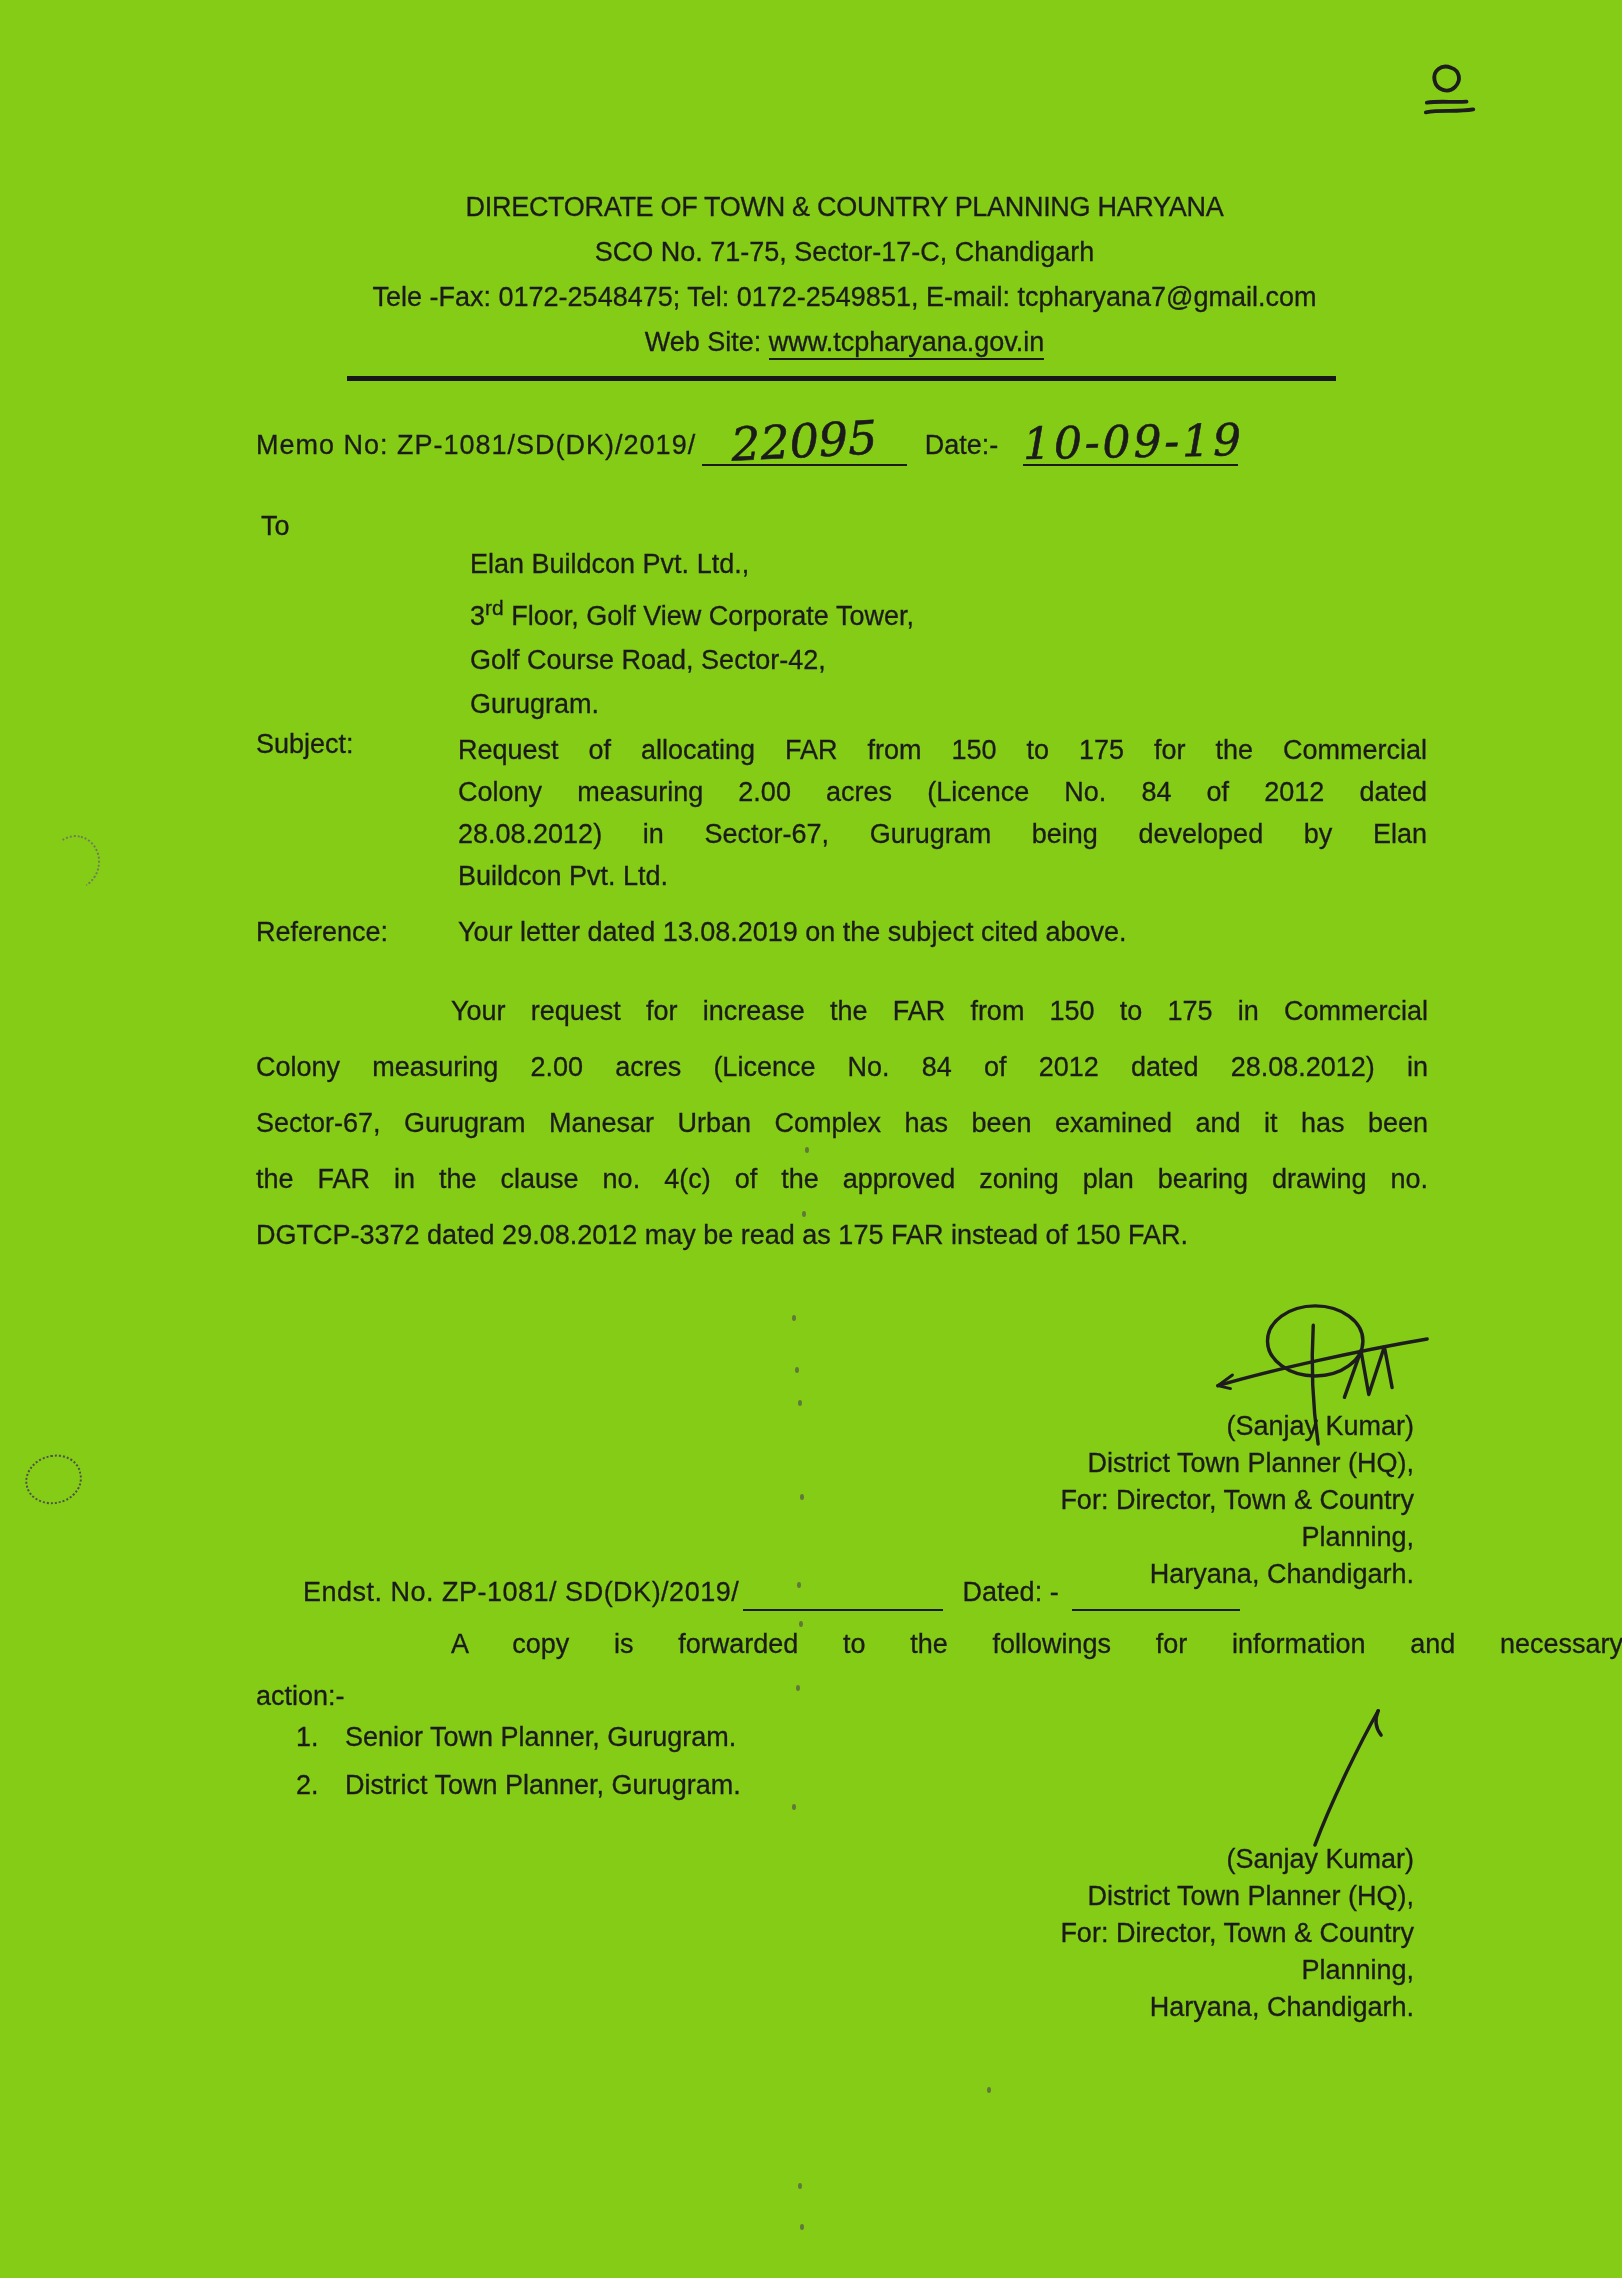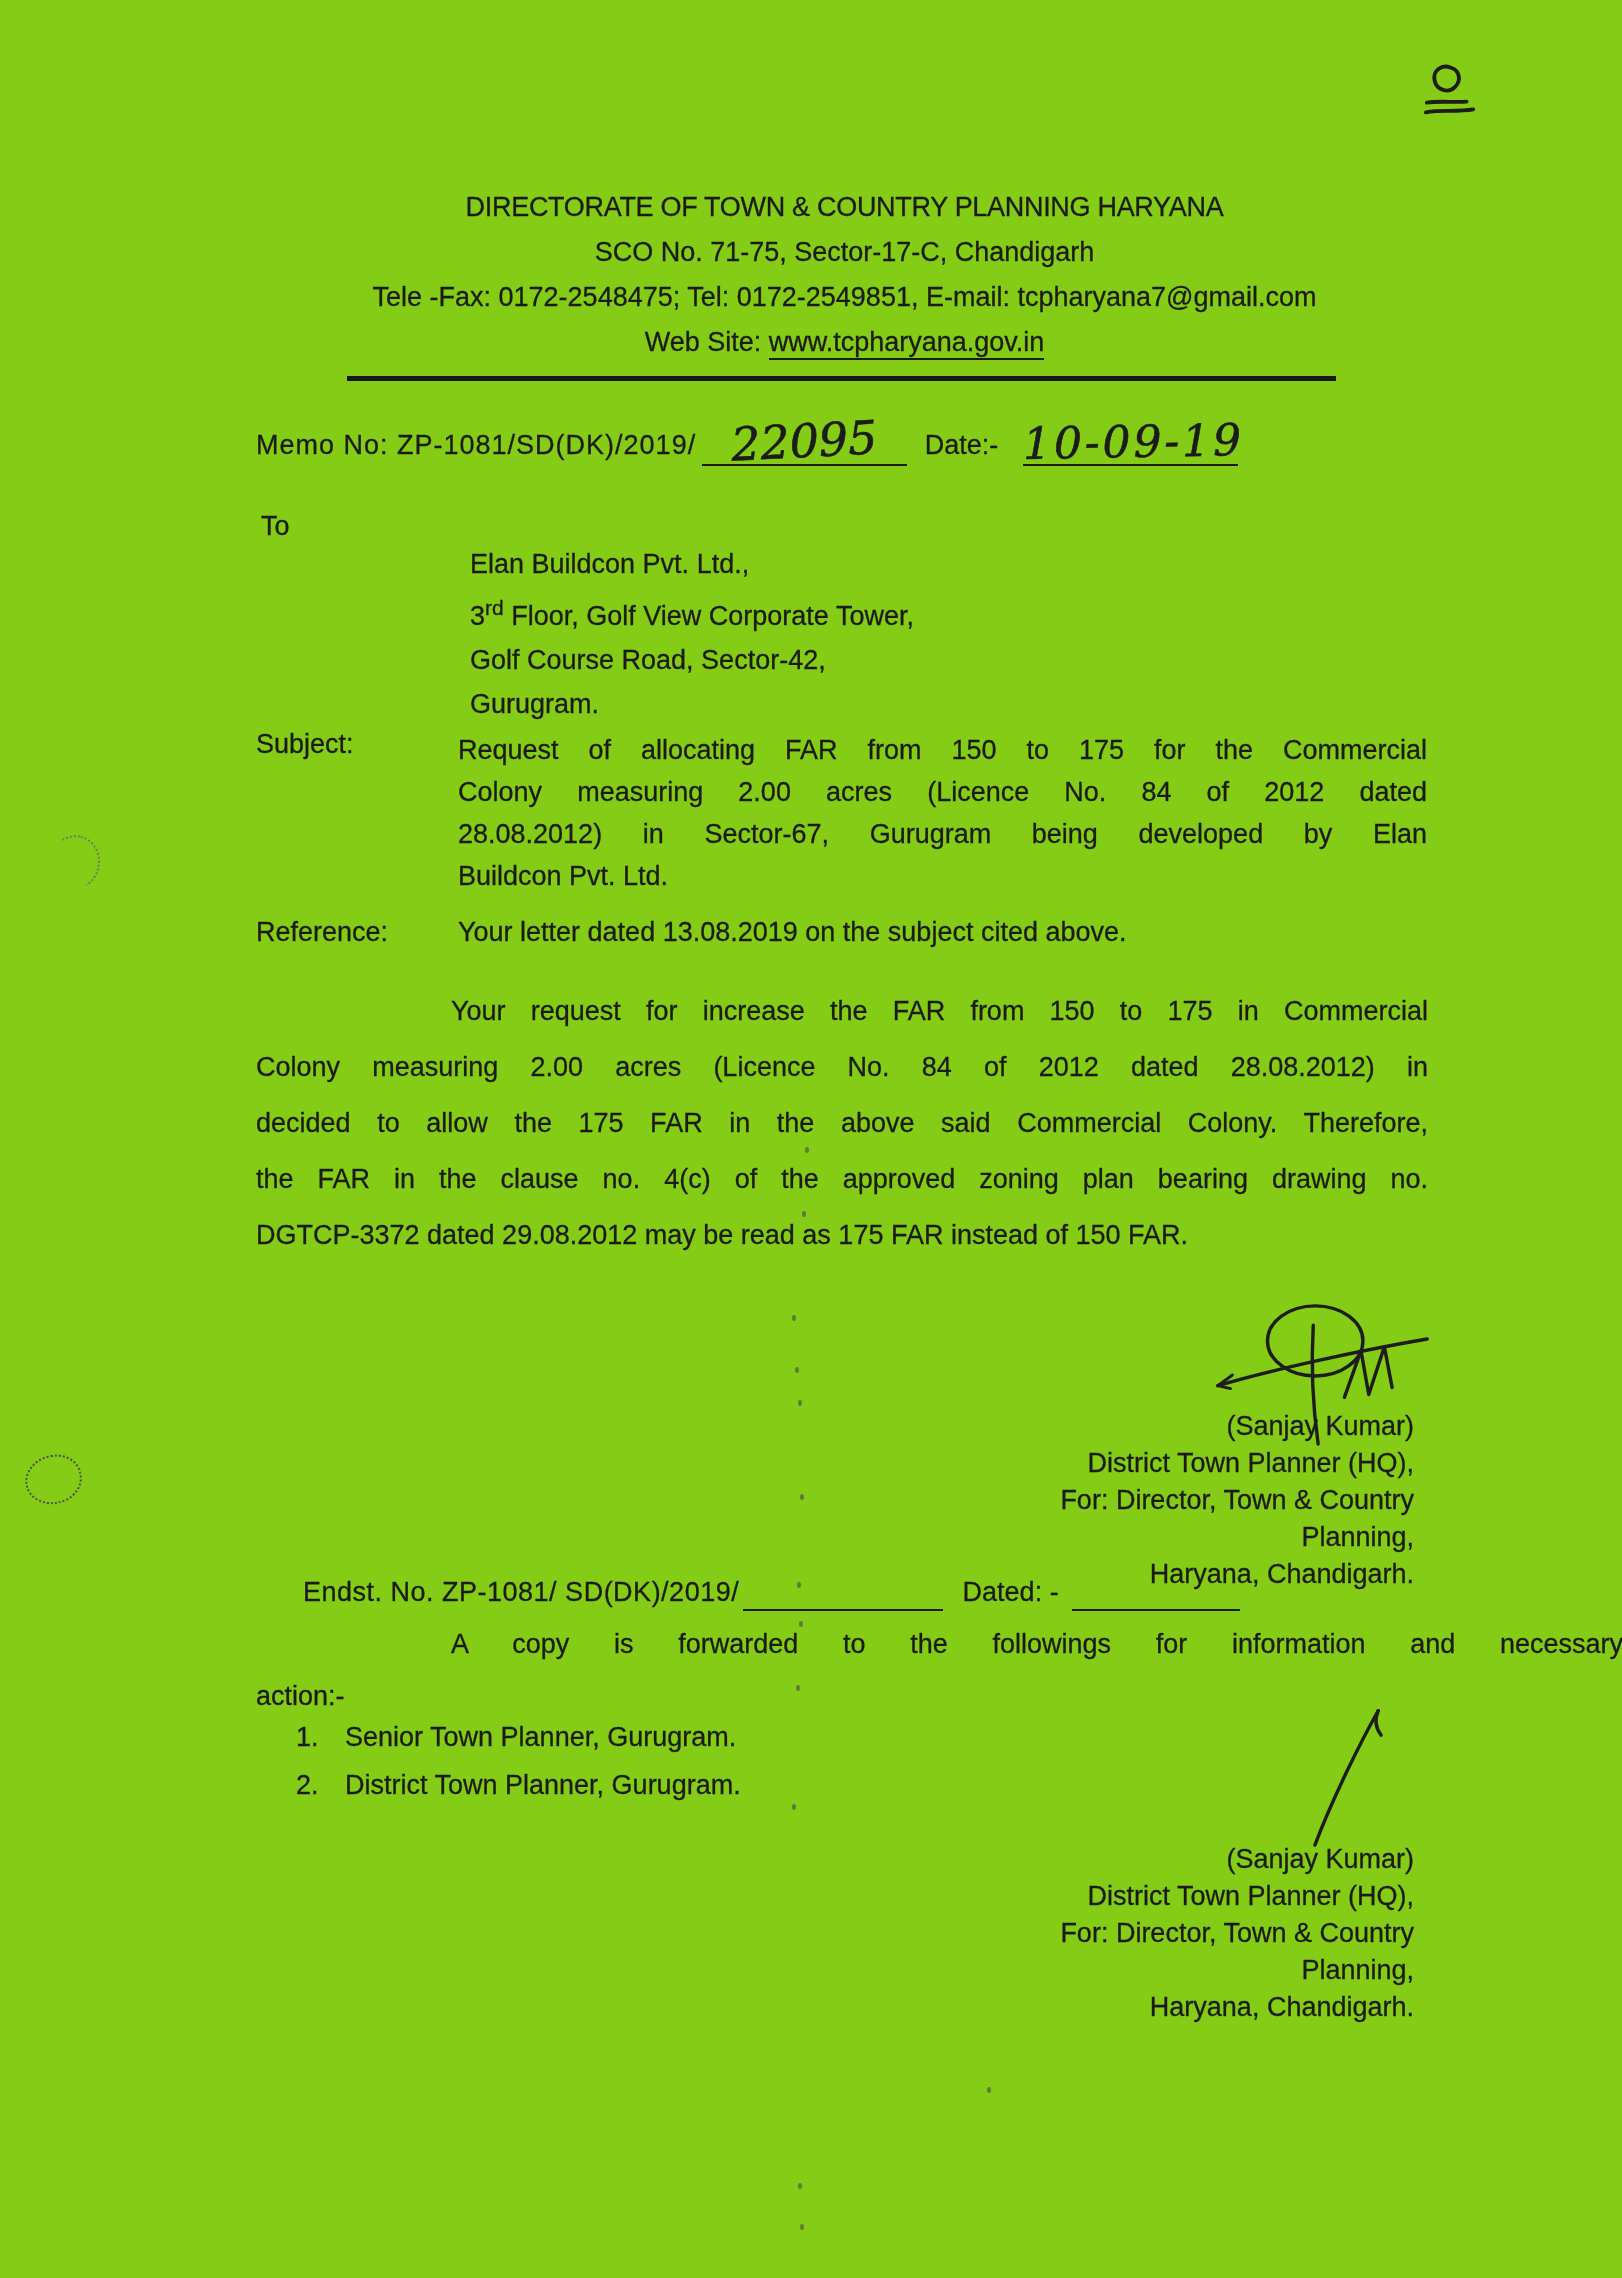--- a/index.html
+++ b/index.html
@@ -142,21 +142,21 @@
     <div class="jline">28.08.2012) in Sector-67, Gurugram being developed by Elan</div>
     <div class="jline last">Buildcon Pvt. Ltd.</div>
   </div>
 
   <div class="abs ref-label">Reference:</div>
   <div class="abs ref-text">Your letter dated 13.08.2019 on the subject cited above.</div>
 
   <div class="abs body-par">
     <div class="jline indent">Your request for increase the FAR from 150 to 175 in Commercial</div>
     <div class="jline">Colony measuring 2.00 acres (Licence No. 84 of 2012 dated 28.08.2012) in</div>
-    <div class="jline">decided to allow the 175 FAR in the above said Commercial Colony. Therefore,</div>
+    <div class="jline">Sector-67, Gurugram Manesar Urban Complex has been examined and it has been</div>
     <div class="jline">the FAR in the clause no.  4(c) of the approved zoning plan bearing drawing no.</div>
     <div class="jline last">DGTCP-3372 dated 29.08.2012 may be read as 175 FAR instead of 150 FAR.</div>
   </div>
 
   <svg class="abs sig-svg" style="left:1212px; top:1300px;" width="222" height="148" viewBox="0 0 228 152">
     <ellipse cx="106" cy="42" rx="49" ry="36" stroke-width="3.5"></ellipse>
     <path d="M104,26 C102,60 103,105 109,148" stroke-width="3.5"></path>
     <path d="M6,88 C60,72 150,52 221,40" stroke-width="3.5"></path>
     <path d="M6,88 L21,77 M6,88 L19,91" stroke-width="3"></path>
     <path d="M136,100 L153,52 L161,97 L177,48 L185,90" stroke-width="3.5"></path>

